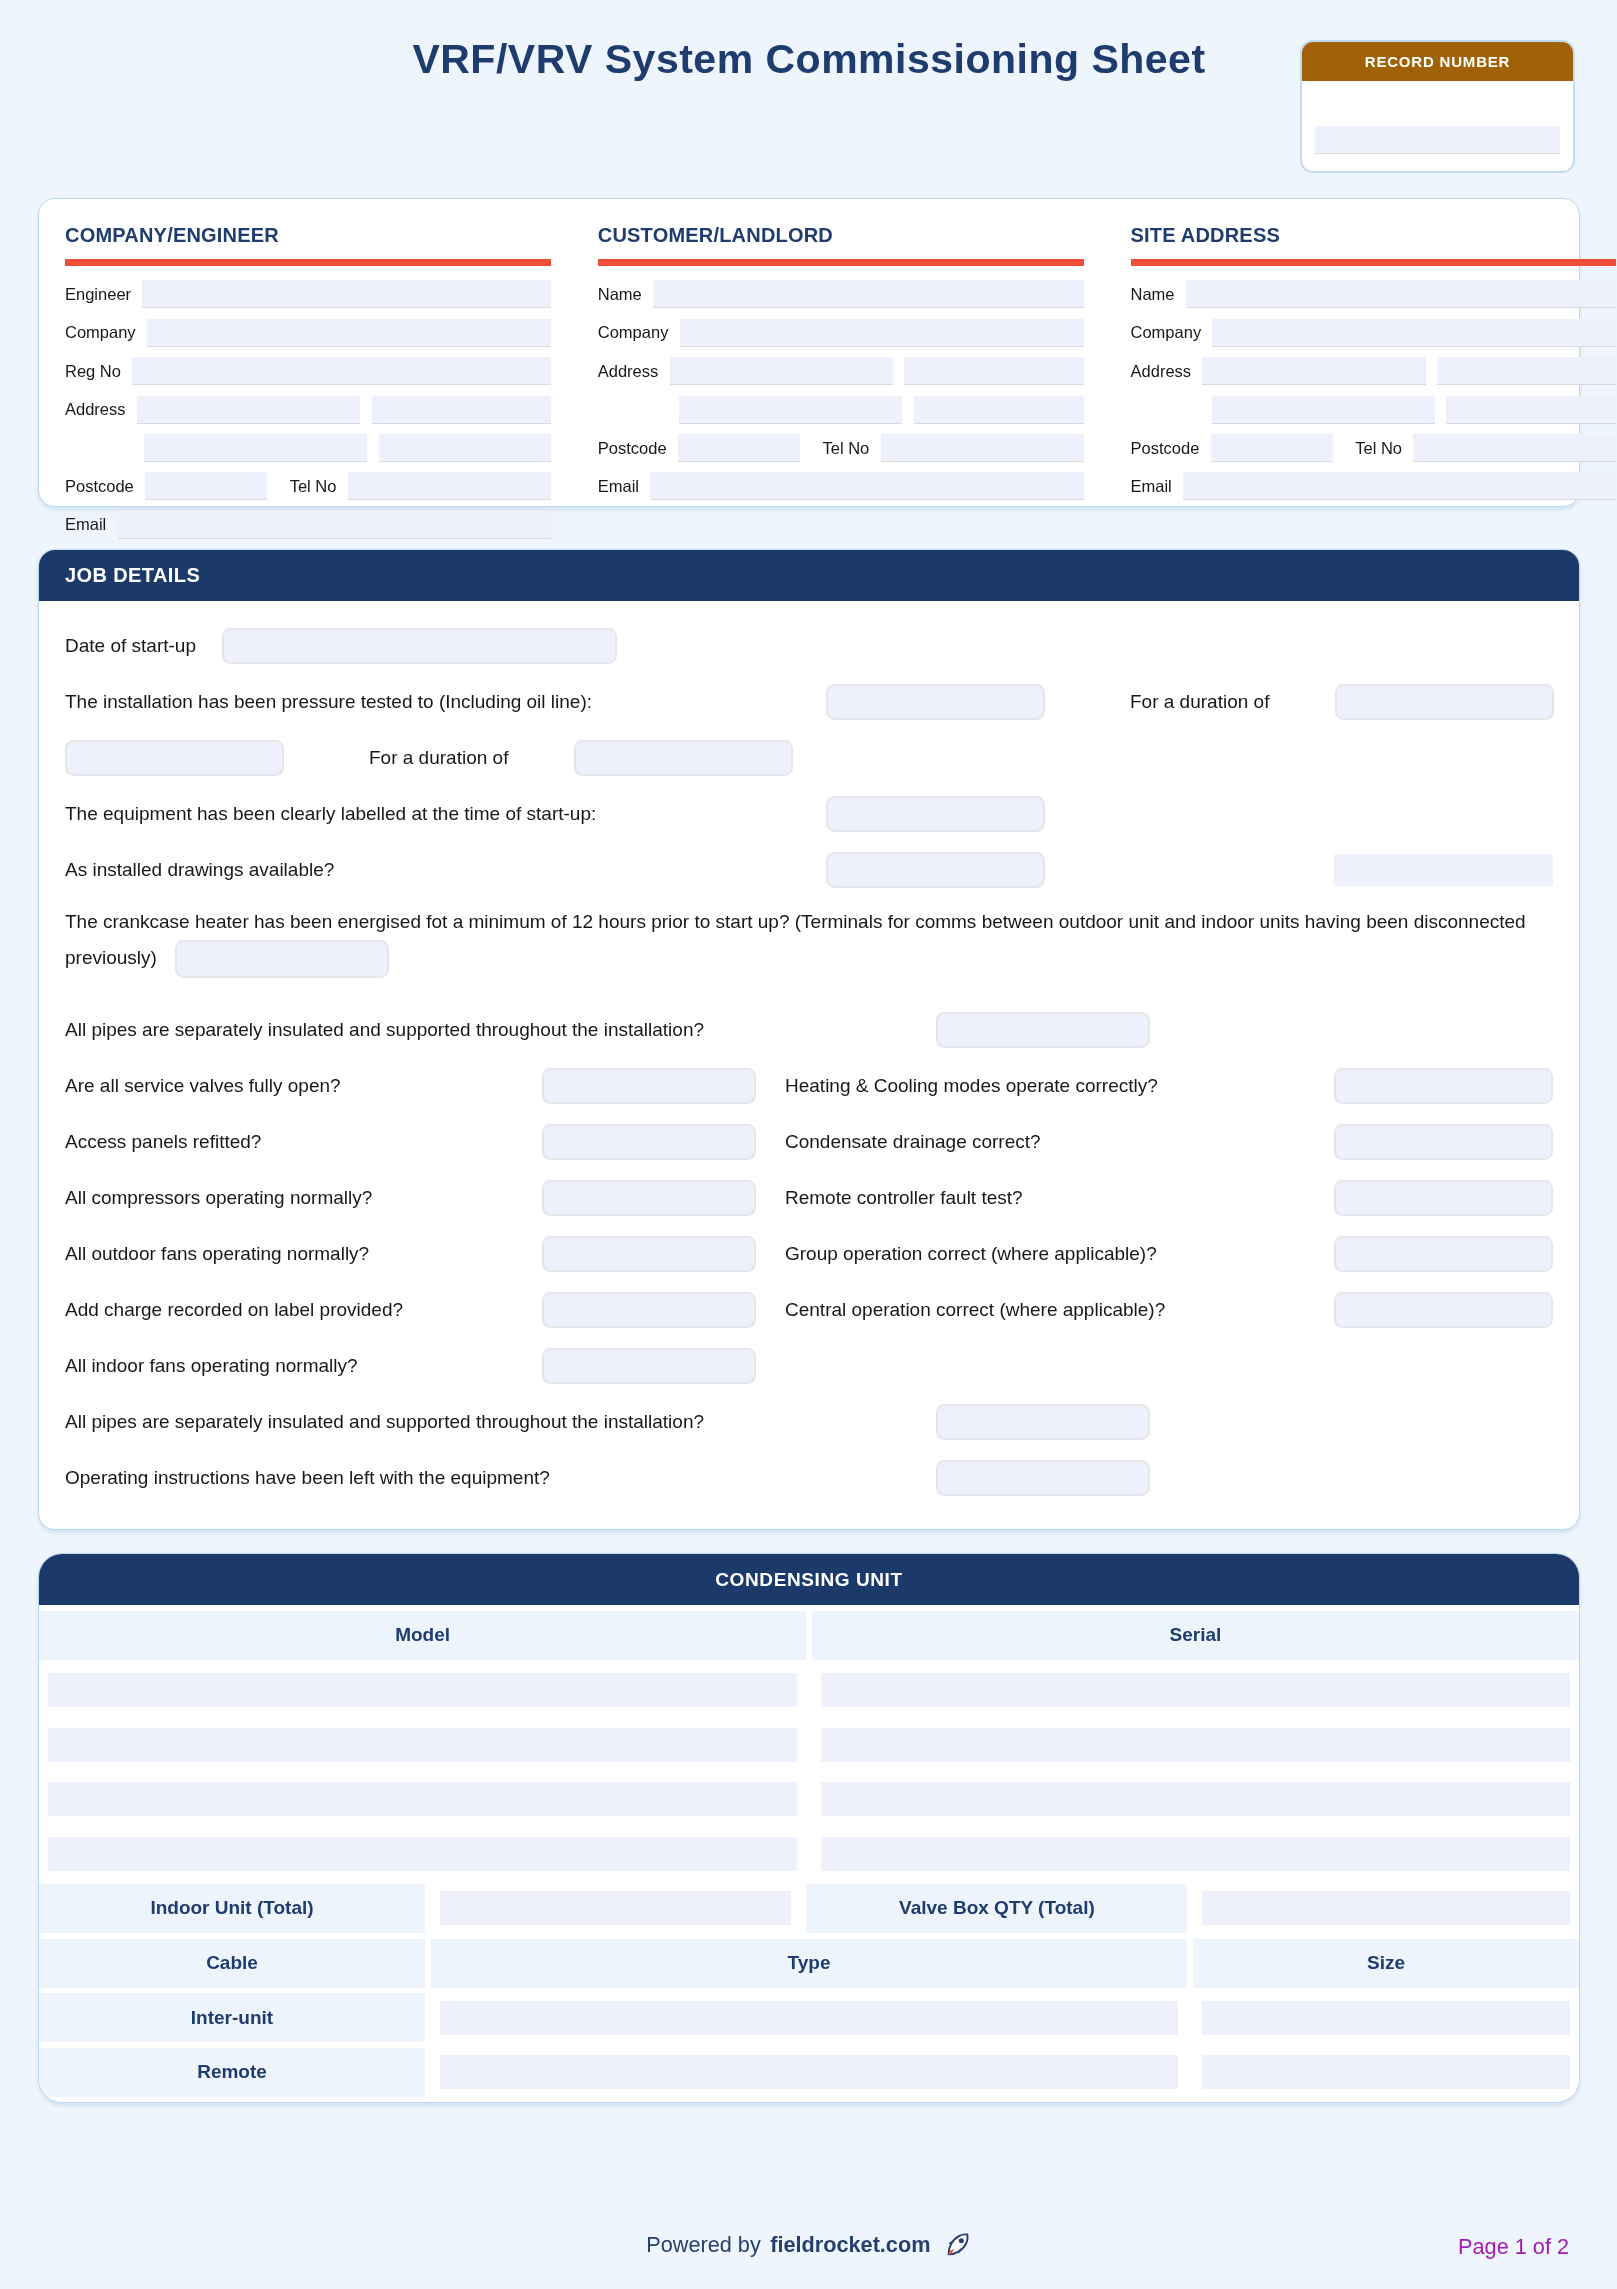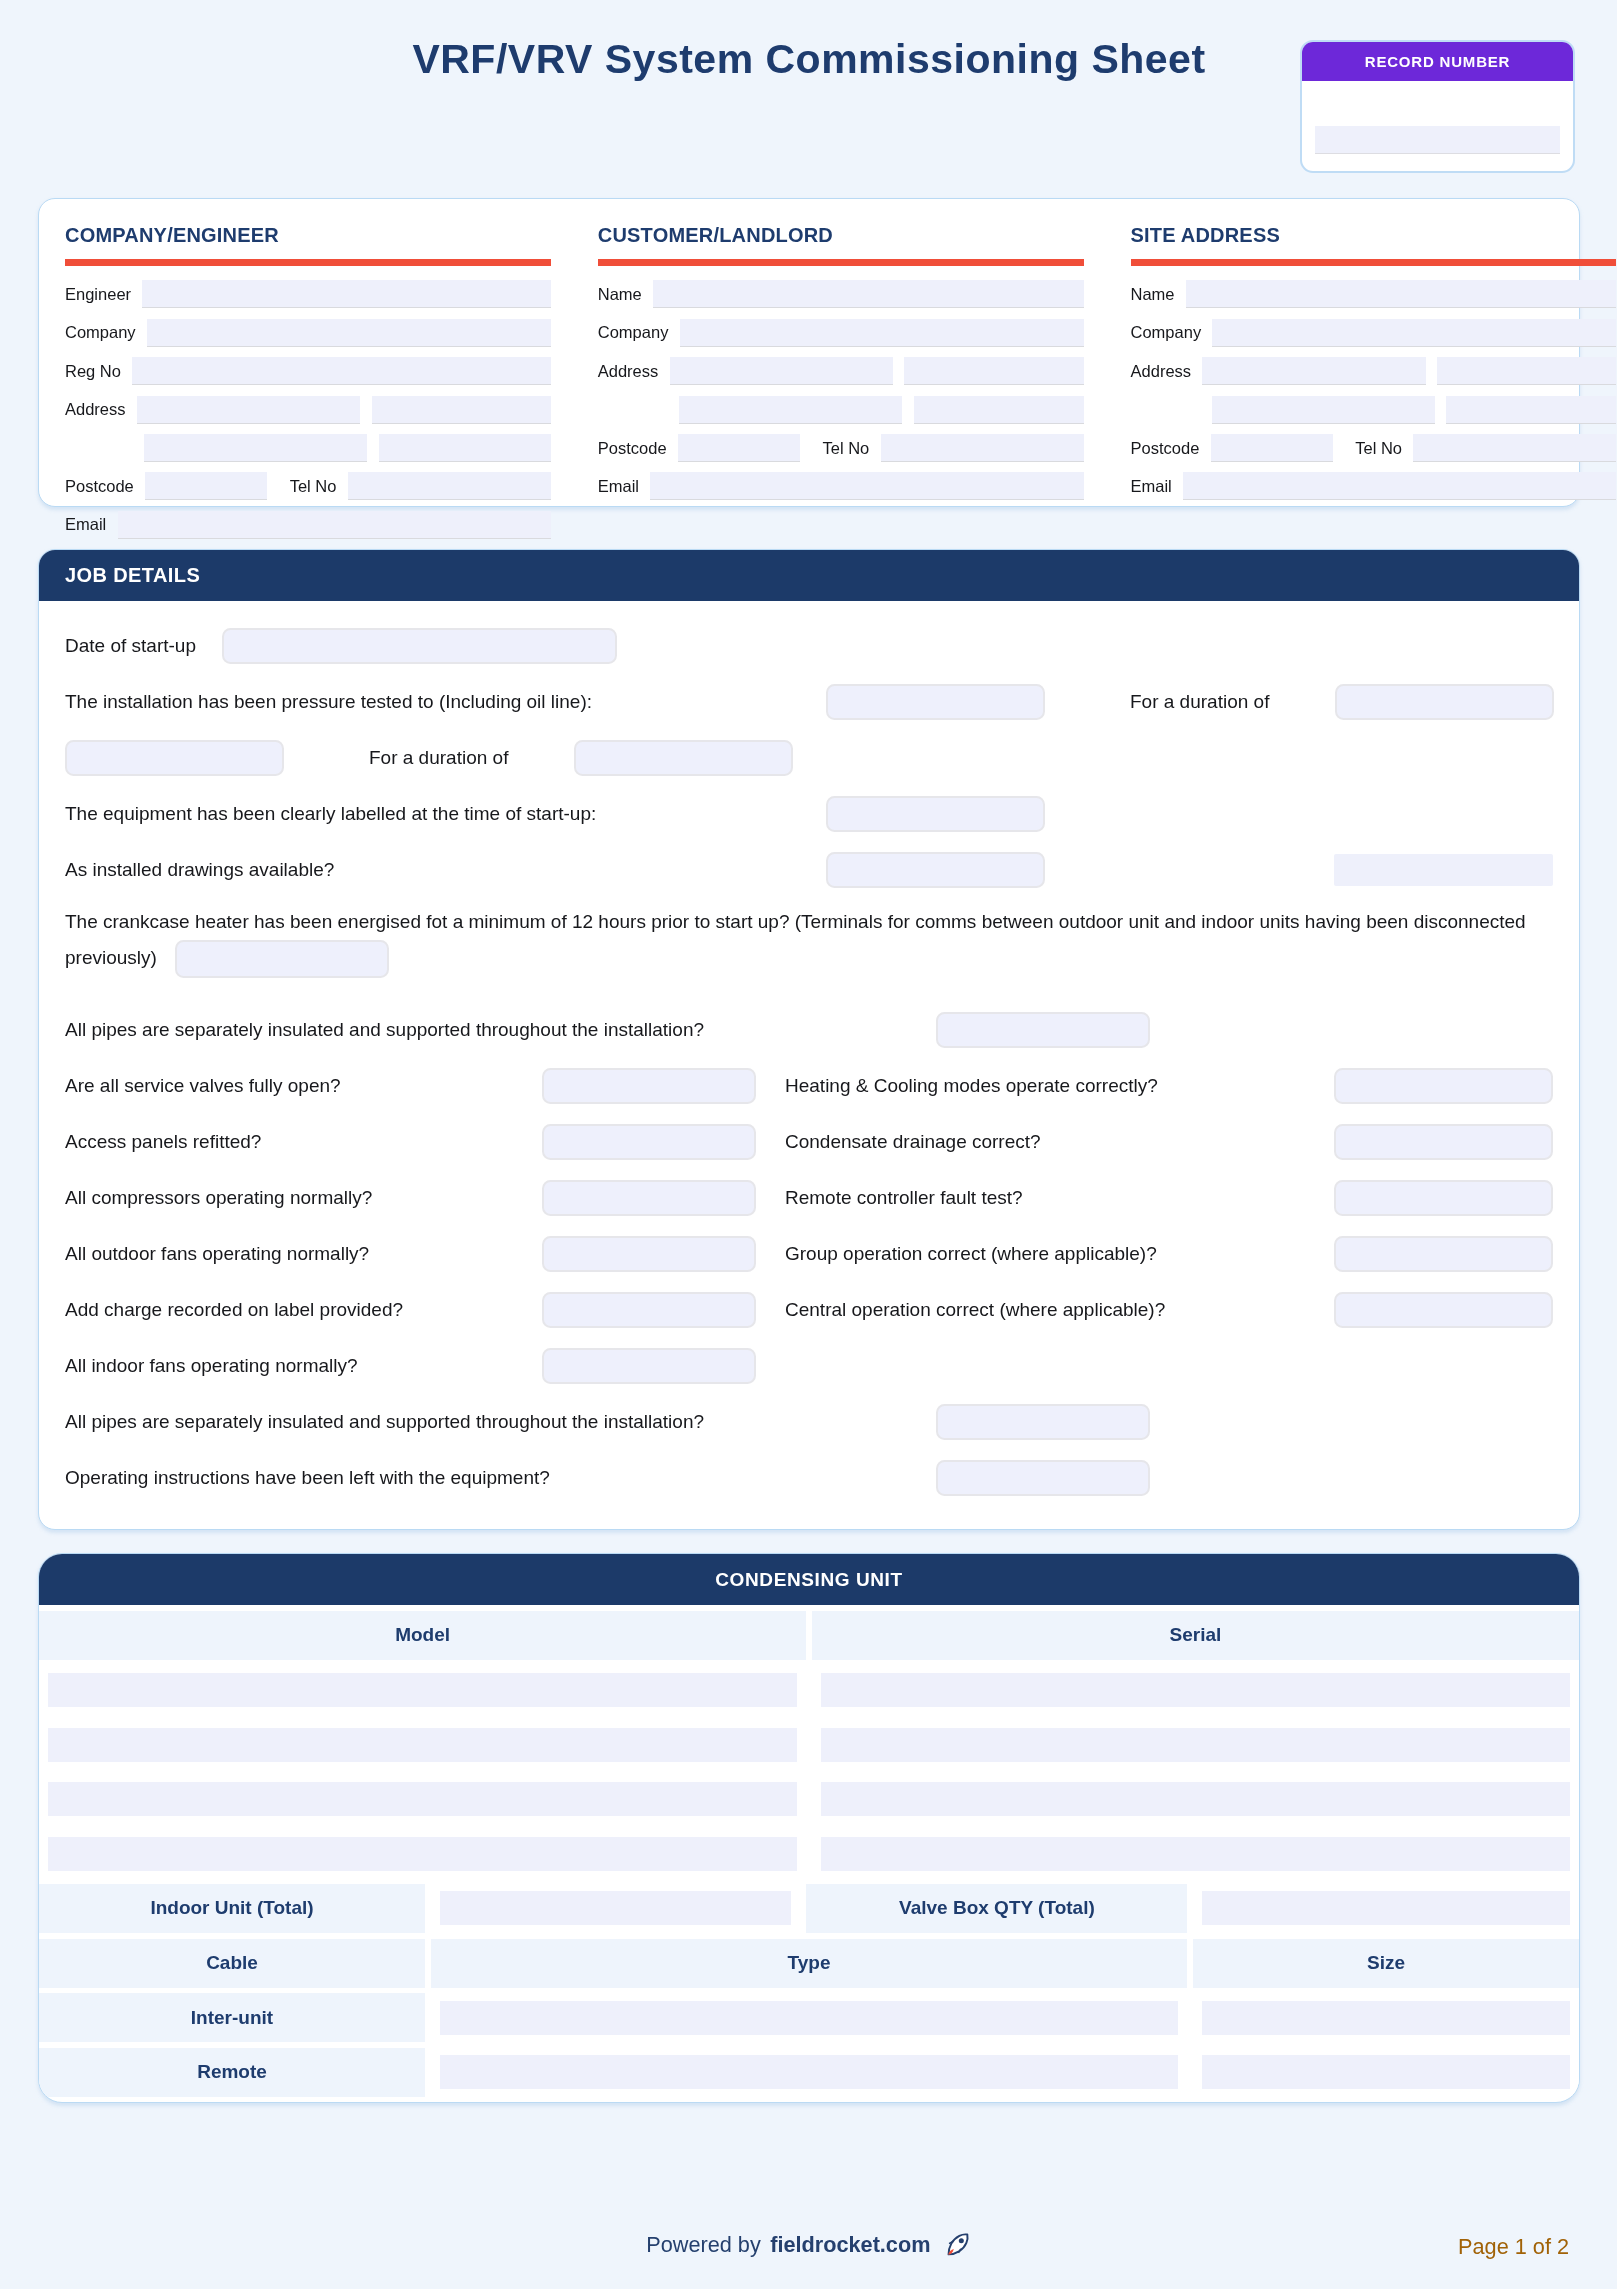--- a/index.html
+++ b/index.html
@@ -23,21 +23,21 @@
   }
   .record-card {
     position:absolute; top:40px; right:43px;
     width:275px; height:133px;
     background:#ffffff;
     border:2.8px solid #bfdcf5;
     border-radius:13px;
     overflow:hidden;
   }
   .record-header {
-    background:#6d28d9; color:#fff;
+    background:#a16207; color:#fff;
     font-weight:bold; font-size:15px; letter-spacing:0.8px;
     text-align:center; padding:11.3px 0 10.4px;
   }
   .record-input {
     display:block; margin:45px 13px 0;
     width:calc(100% - 26px); height:28px;
     background:#eef0fb; border:none;
     border-bottom:1.9px solid #dddde2;
     outline:none; font:inherit;
   }
@@ -136,21 +136,21 @@
   
   .footer { position:absolute; top:2230px; left:0; width:100%; height:41px; }
   .powered {
     display:flex; justify-content:center; align-items:center; gap:9.4px;
     color:#25406e; font-size:21.7px;
   }
   .brand { font-weight:bold; }
   .rocket { width:30px; height:30px; margin-left:1.9px; }
   .page-info {
     position:absolute; right:49px; top:3.8px;
-    color:#a16207; font-size:21.7px;
+    color:#a21caf; font-size:21.7px;
   }
 </style>
 </head>
 <body>
 
 <h1 class="page-title">VRF/VRV System Commissioning Sheet</h1>
 
 <div class="record-card">
   <div class="record-header">RECORD NUMBER</div>
   <input class="record-input" type="text" style="">

